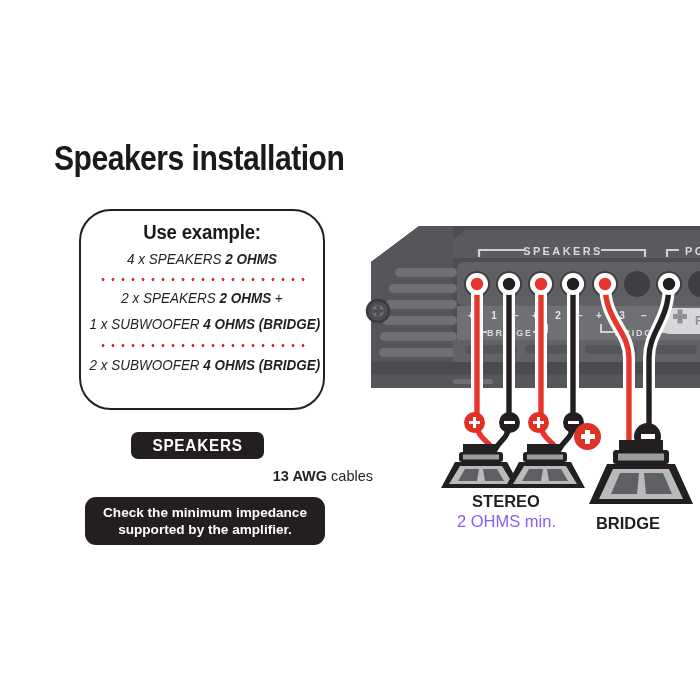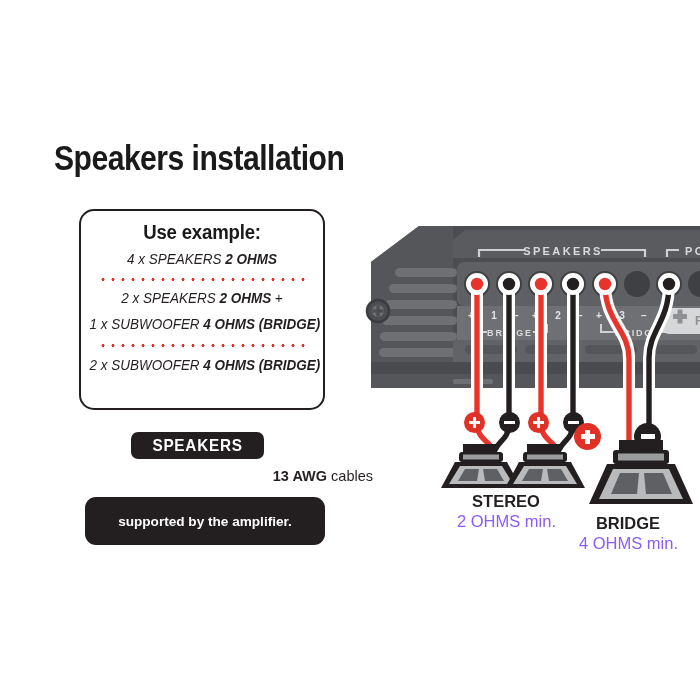--- a/index.html
+++ b/index.html
@@ -13,21 +13,21 @@
     position:absolute;left:33px;top:137px;
     font-family:"Liberation Sans",sans-serif;
     font-weight:700;font-size:35px;line-height:42px;
     letter-spacing:-0.6px;color:#1a1a1a;
     transform:scaleX(0.86);transform-origin:left top;white-space:nowrap;
   }
 
   
   #use-example-box{
     position:absolute;left:58px;top:209px;width:246px;height:201px;
-    border:2.5px solid #231f20;border-radius:15px;background:#fff;
+    border:2.5px solid #231f20;border-radius:32px;background:#fff;
     box-sizing:border-box;
   }
   #use-example-heading{
     position:absolute;left:0;right:0;top:10px;text-align:center;
     font-size:20px;font-weight:700;letter-spacing:-0.2px;color:#1a1a1a;
     transform:scaleX(0.93);
   }
   .ue-line{
     position:absolute;left:0;right:0;text-align:center;
     font-size:14.5px;font-style:italic;color:#231f20;white-space:nowrap;
@@ -138,20 +138,21 @@
 
   <div id="speakers-pill">
     <span id="speakers-pill-label">SPEAKERS</span>
   </div>
 
   <div id="awg-note">
     <b>13 AWG</b><span> cables</span>
   </div>
 
   <div id="impedance-box">
+    <span class="imp-line">Check the minimum impedance</span>
     <span class="imp-line">supported by the amplifier.</span>
   </div>
 
   <div id="amp">
     <svg width="360" height="168" viewBox="0 0 360 168">
       <defs>
         <clipPath id="ampclip">
             <rect x="0" y="0" width="360" height="168"></rect>
           </clipPath>
       </defs>
@@ -360,15 +361,14 @@
   </div>
   <div class="term-badge tb-minus tb-lg" style="left:613px;top:423px;">
     <span class="tb-glyph">
       <span class="bar-h"></span>
     </span>
   </div>
 
   <div class="cap-name" id="cap-stereo">STEREO</div>
   <div class="cap-ohms" id="cap-stereo-ohms">2 OHMS min.</div>
   <div class="cap-name" id="cap-bridge">BRIDGE</div>
-  <div class="cap-ohms" id="cap-bridge-ohms">4 OHMS min.</div>
 
 </div>
 
 </body></html>

